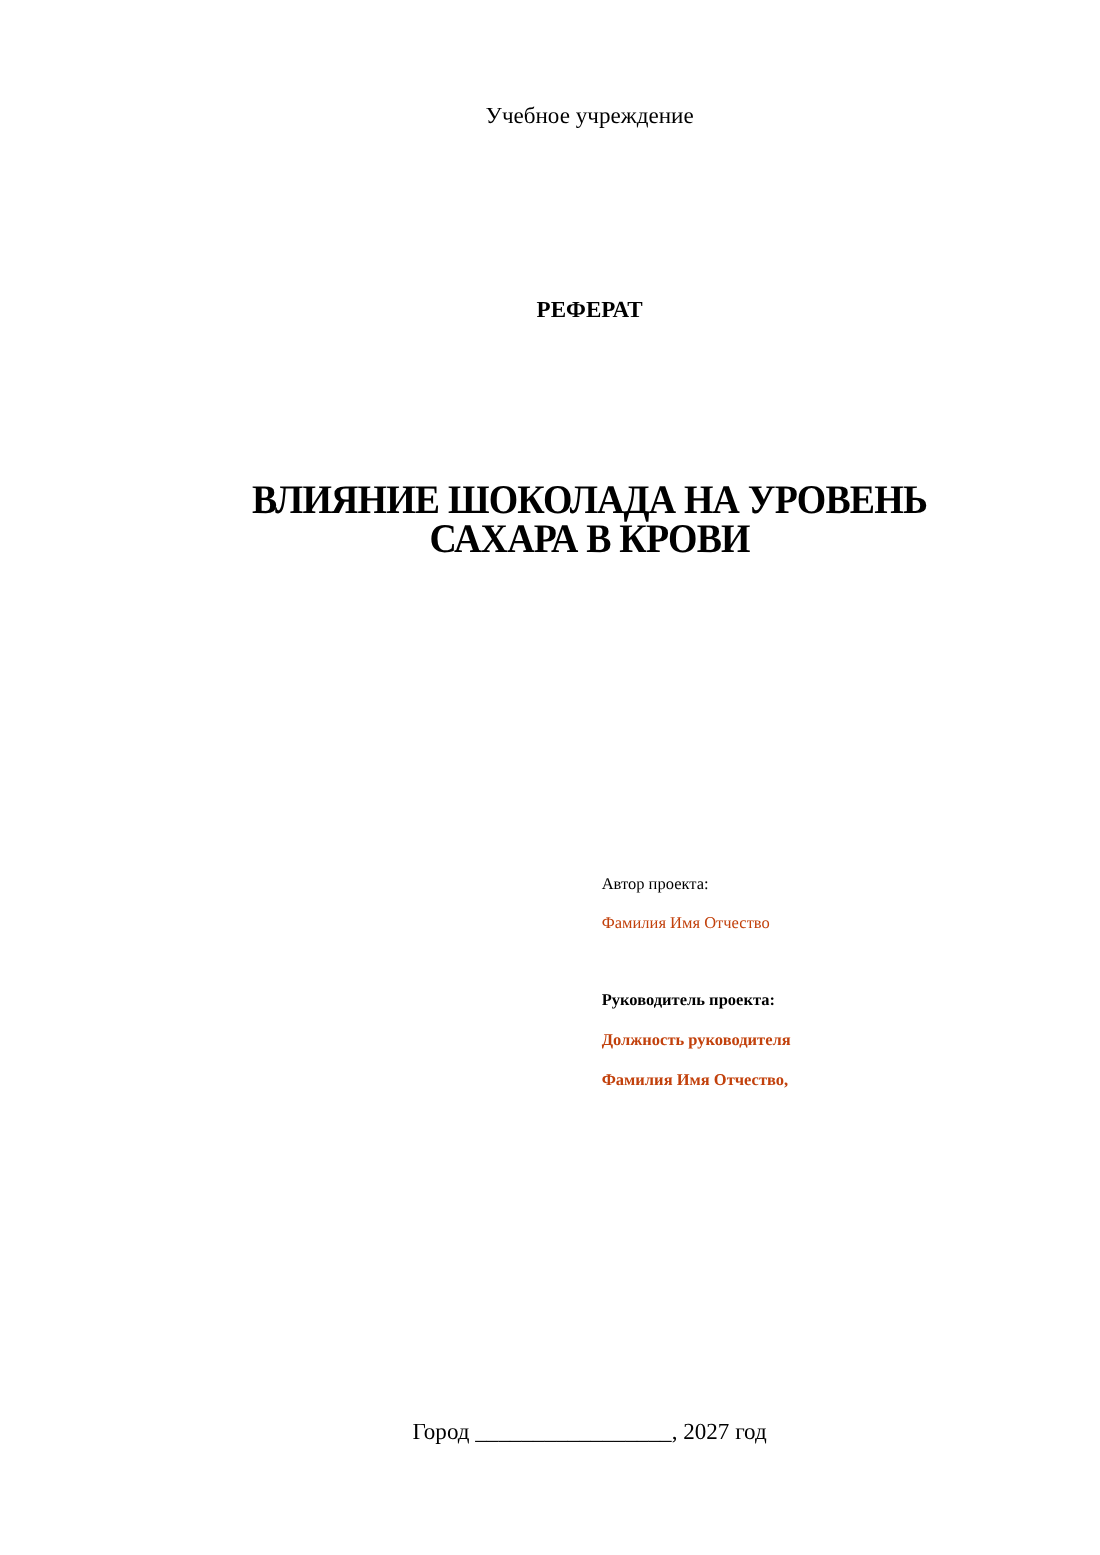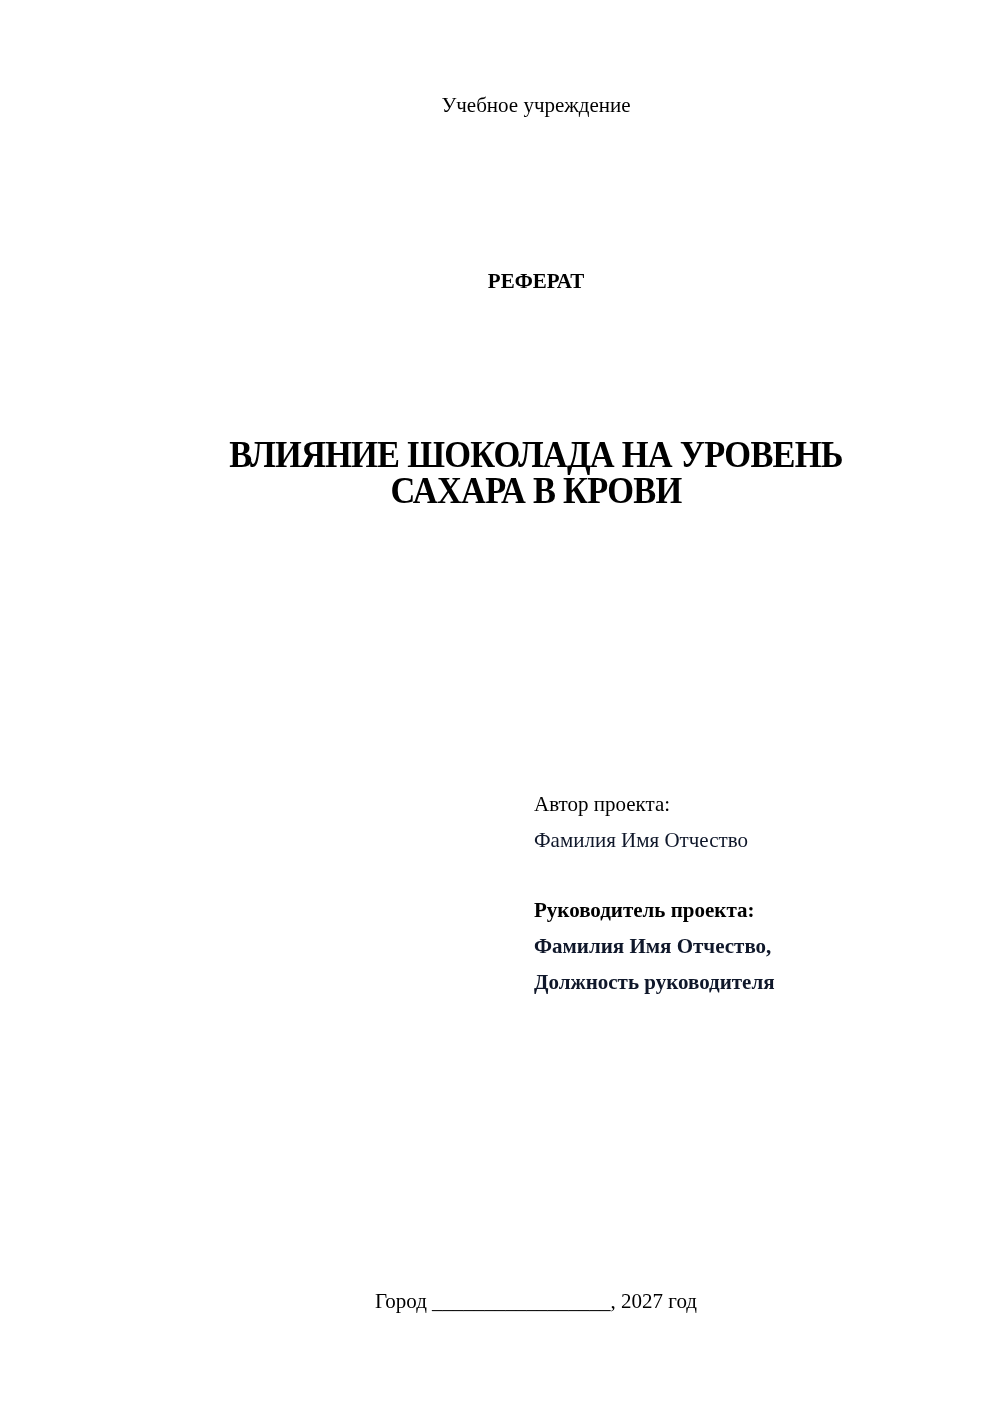--- a/index.html
+++ b/index.html
@@ -50,26 +50,26 @@
       font-size: 37px;
       font-weight: bold;
       line-height: 36px;
       letter-spacing: -0.8px;
       transform: scaleX(0.93);
       transform-origin: 536px 0;
     }
     .title div { white-space: nowrap; }
     .info {
       position: absolute;
-      left: 534px;
-      font-size: 21px;
+      left: 547px;
+      font-size: 15px;
       line-height: 36px;
     }
     .info .label { color: #000000; }
-    .info .value { color: #0f172a; }
+    .info .value { color: #c2410c; }
     .author { top: 786px; }
     .supervisor { top: 892px; font-weight: bold; }
     .footer {
       position: absolute;
       top: 1288px;
       left: 0;
       width: 1072px;
       text-align: center;
       font-size: 21px;
       line-height: 26px;
@@ -90,19 +90,19 @@
     <div>САХАРА В КРОВИ</div>
   </div>
 
   <div class="info author">
     <div class="label">Автор проекта:</div>
     <div class="value">Фамилия Имя Отчество</div>
   </div>
 
   <div class="info supervisor">
     <div class="label">Руководитель проекта:</div>
+    <div class="value">Должность руководителя</div>
     <div class="value">Фамилия Имя Отчество,</div>
-    <div class="value">Должность руководителя</div>
   </div>
 
   <div class="footer"><span>Город</span> <span>_________________</span><span>, 2027 год</span></div>
 
 </div>
 
 </body></html>

